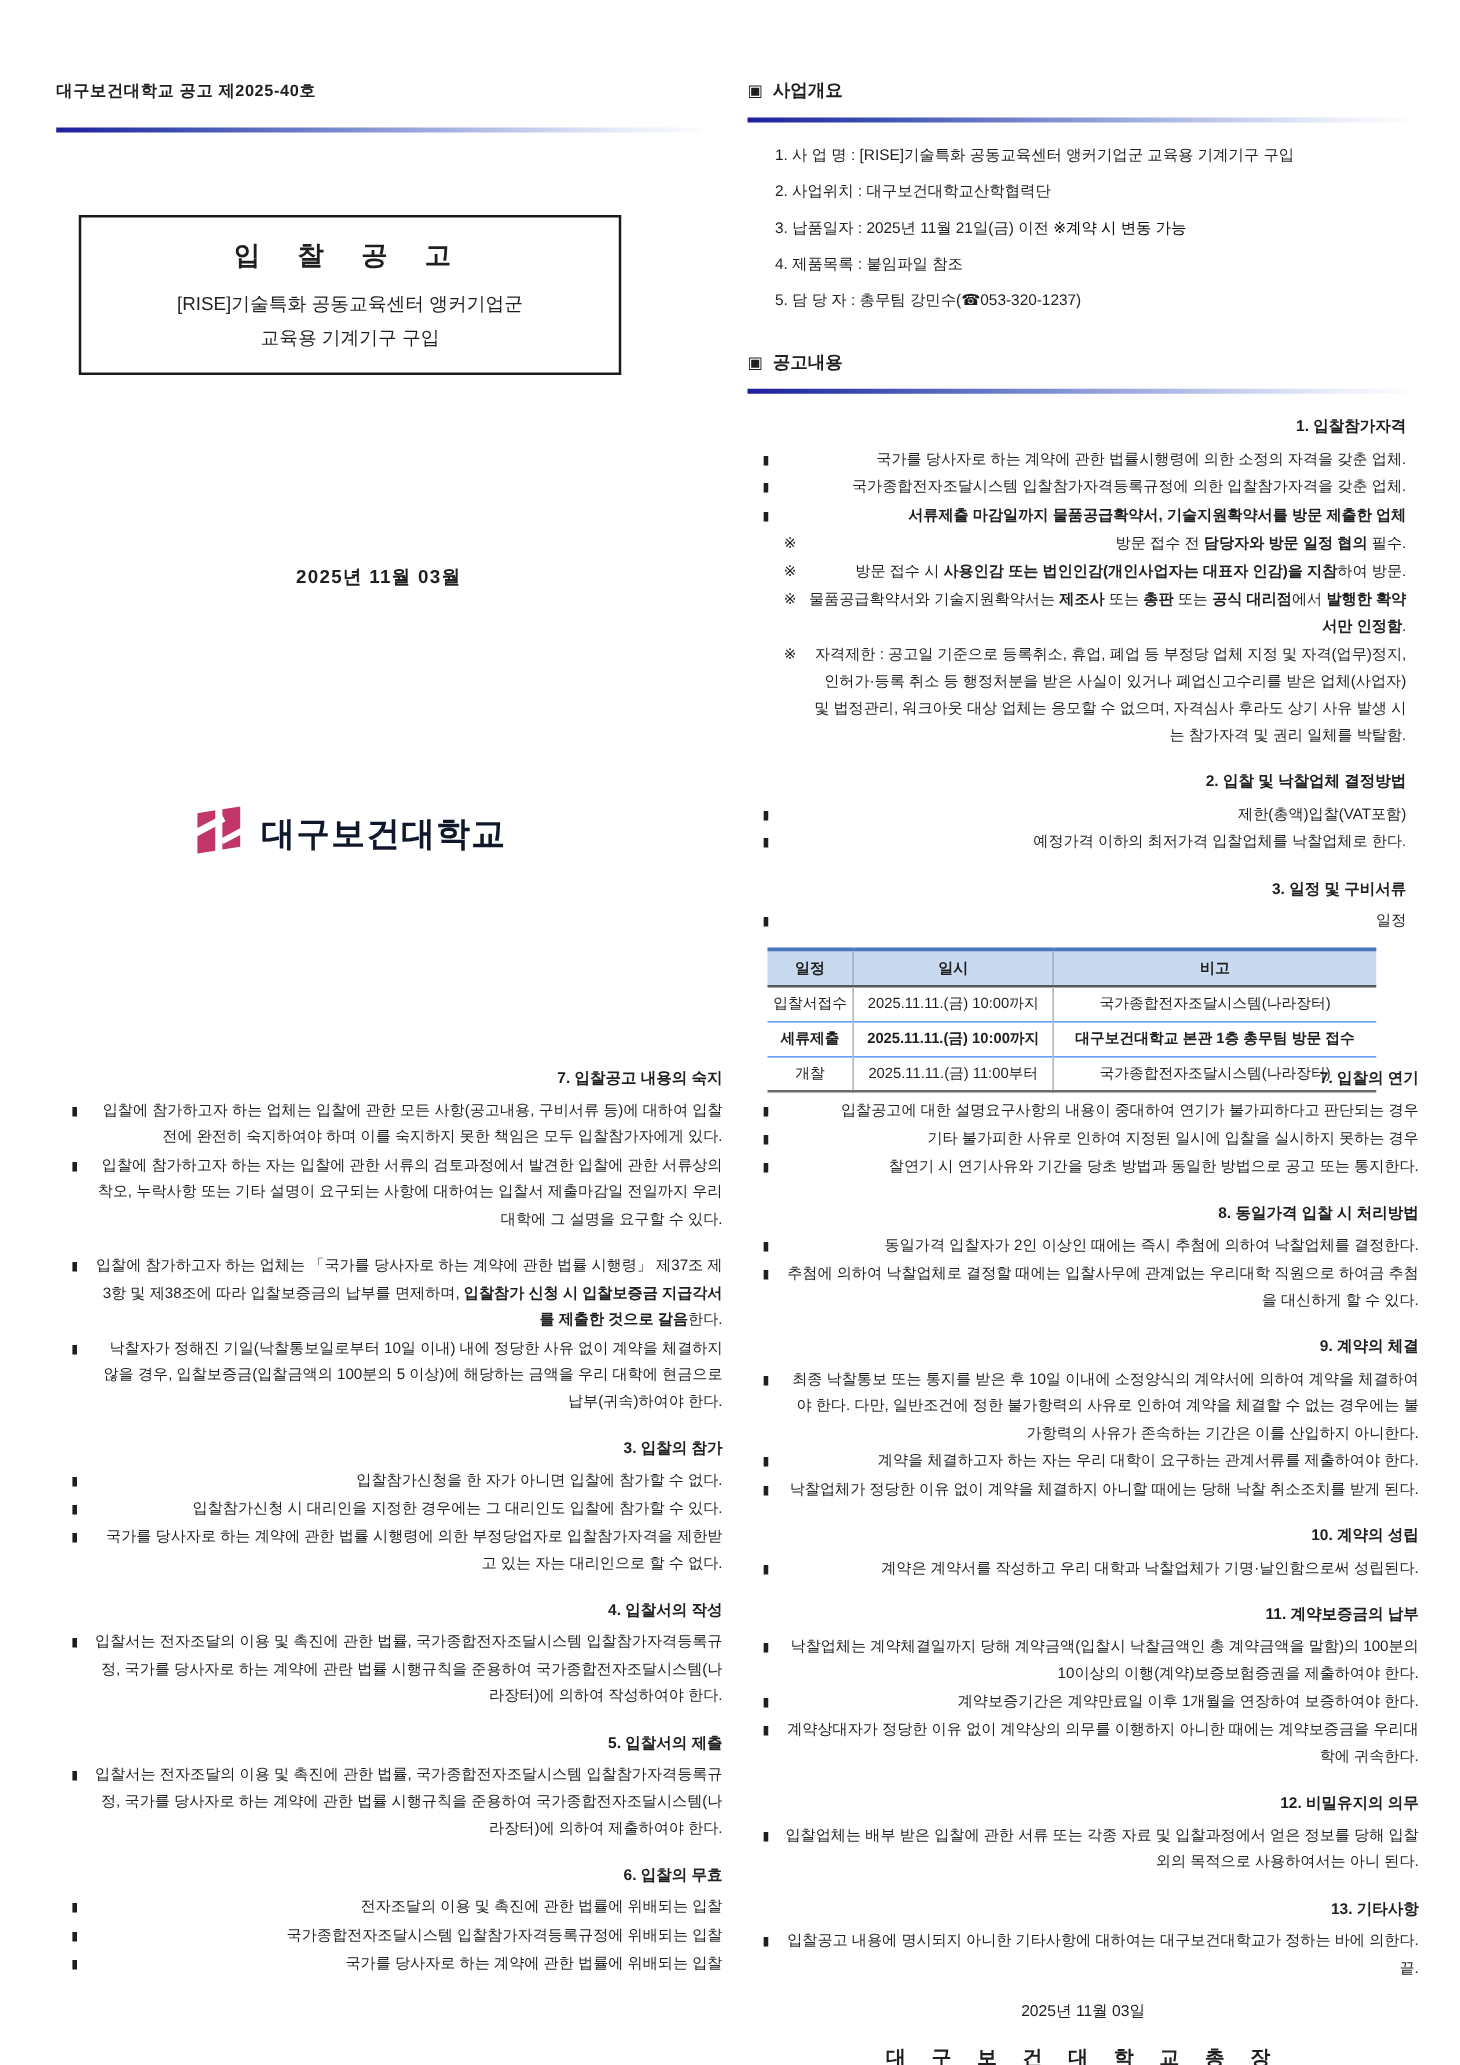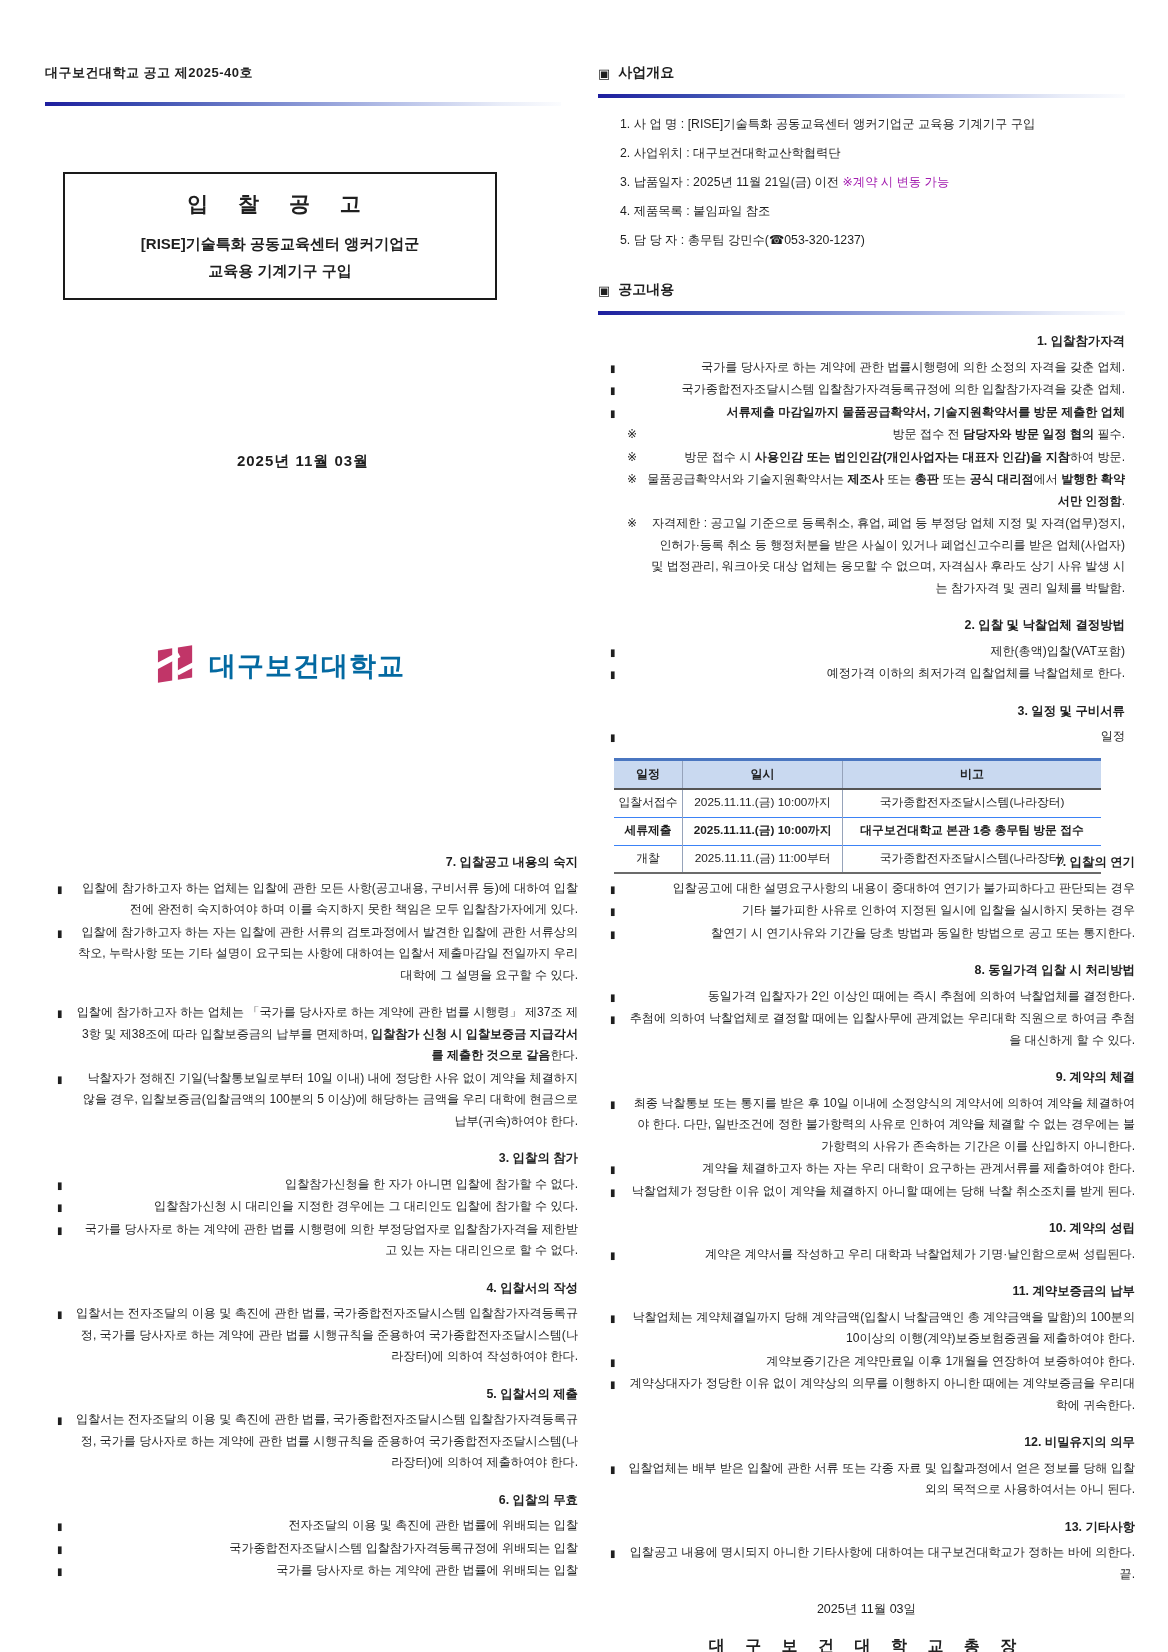--- a/index.html
+++ b/index.html
@@ -18,42 +18,42 @@
   .doc-no { font-size:13px; font-weight:600; letter-spacing:.5px; }
   .rule {
     height:4px; margin-top:20px;
     background:linear-gradient(90deg,#1e1e9e 0%,#3a4cb0 18%,#7d8cd0 45%,#b7c1e8 68%,#e8ecf8 88%,#fbfcfe 100%);
   }
   .title-box {
     margin:66px auto 0 18px; width:434px;
     border:2px solid #1a1a1a; text-align:center; padding:10px 6px 14px;
   }
   .tb-title { font-size:21px; font-weight:700; letter-spacing:12px; margin:6px 0 12px; }
-  .tb-line  { font-size:15px; font-weight:700; line-height:27px; }
+  .tb-line  { font-size:15px; font-weight:400; line-height:27px; }
   .date-left { margin-top:152px; text-align:center; font-size:15px; font-weight:600; letter-spacing:1px; }
   .logo-row { margin:170px 0 0 112px; display:flex; align-items:center; gap:14px; }
-  .logo-text { font-size:27px; font-weight:700; color:#0369a1; letter-spacing:1px; }
+  .logo-text { font-size:27px; font-weight:700; color:#0f172a; letter-spacing:1px; }
 
   .h-head { font-size:14px; font-weight:700; display:flex; align-items:center; gap:8px; }
   .h-head .sq { font-size:13px; }
   .h-rule { margin-top:12px; }
   .ov-list { margin:12px 0 0 22px; }
   .ov-item { font-size:12.3px; font-weight:500; line-height:29px; white-space:nowrap; }
   .second-head { margin-top:26px; }
 
   .sections { margin-left:12px; font-size:12.1px; line-height:21.5px;text-align:right; }
   .section { margin-top:16px; }
   #p2-left .section:first-child, #p2-right .section:first-child { margin-top:0; }
   .sec-title { font-weight:700; font-size:12.4px; margin-bottom:4px; }
   .item { position:relative; padding-left:17px; margin-top:1px; }
   .item .mk { position:absolute; left:0; top:1px; font-size:10px; }
   .item-x { padding-left:37px; }
   .item-x .mk { left:17px; top:0; font-size:12px; }
   .b { font-weight:700; }
-  .m { color:#a21caf; font-weight:400; }
+  .m { color:#000000; font-weight:400; }
 
   table.sched { margin:10px 0 0 16px; border-collapse:collapse; width:487px;
     border-bottom:2px solid #6b6b6b; }
   table.sched th {
     background:#c9d9f0; border-top:3px solid #4a76c0; border-bottom:2px solid #555;
     font-size:12px; font-weight:700; height:30px; text-align:center;
   }
   table.sched td { font-size:11.8px; height:28px; text-align:center; border-top:1px solid #3b82f6; }
   table.sched th + th, table.sched td + td { border-left:1px solid #96a3ba; }
   table.sched tr.bold td { font-weight:700;margin-top:44px; }

